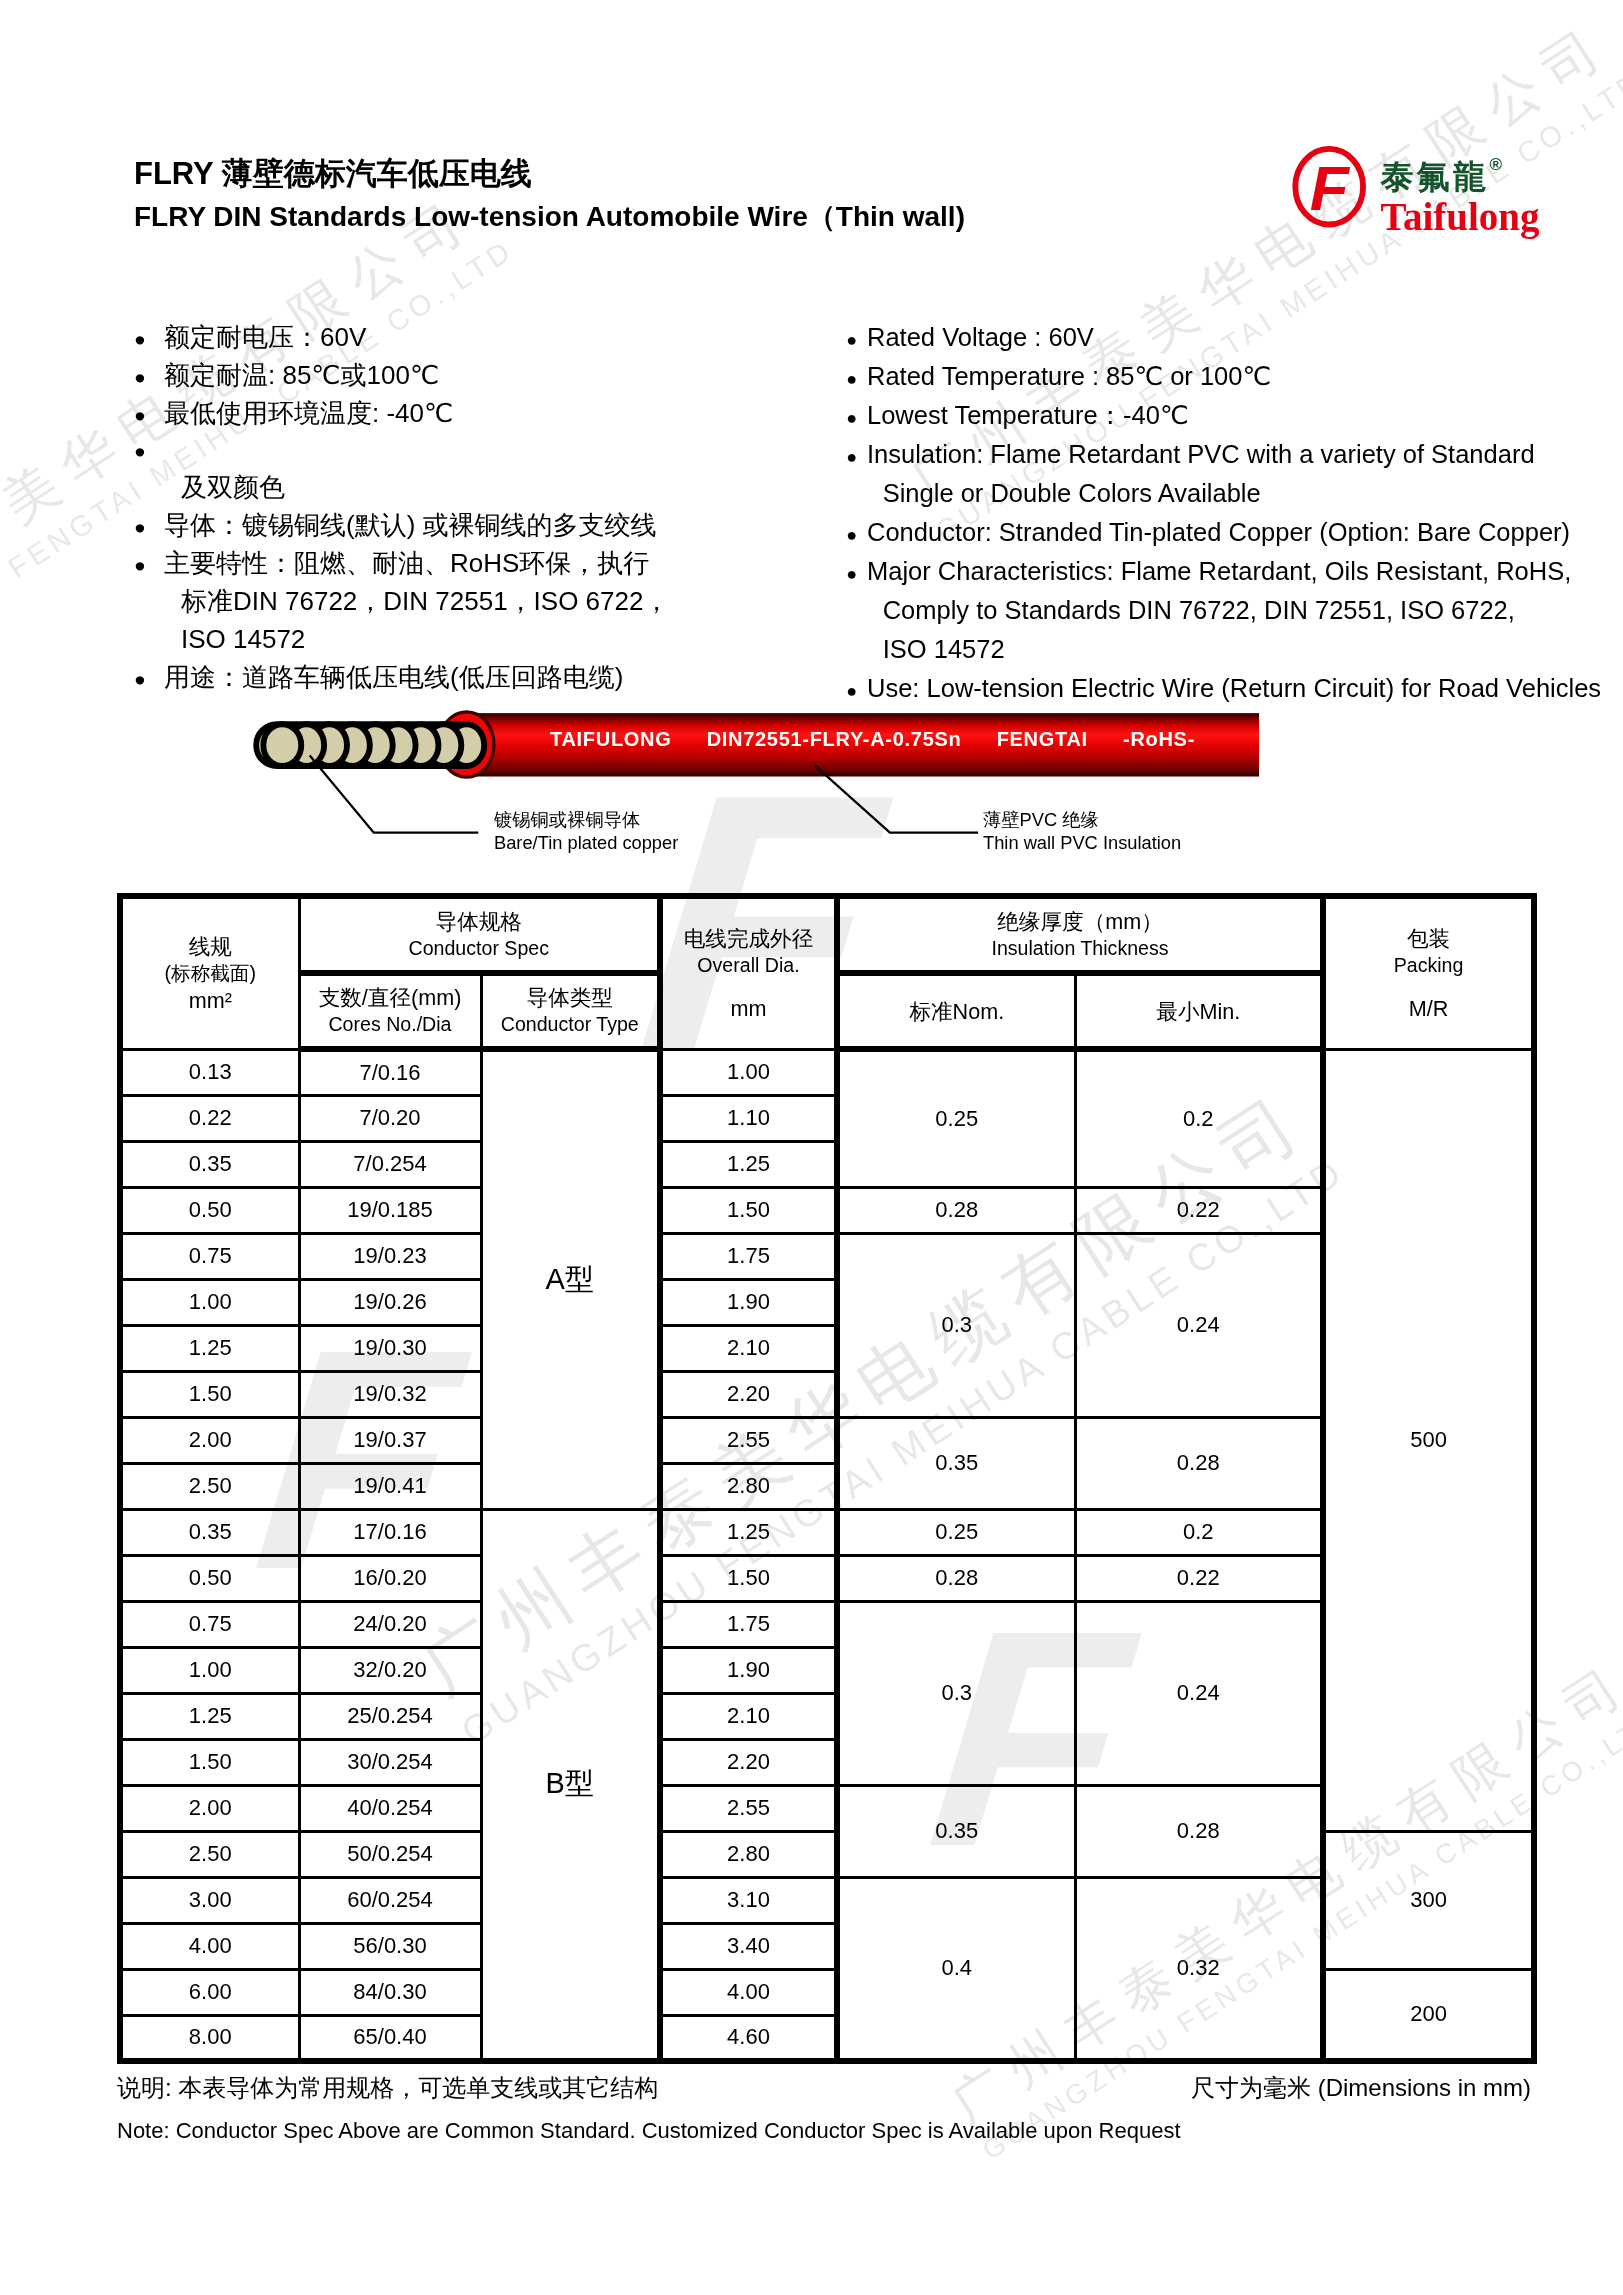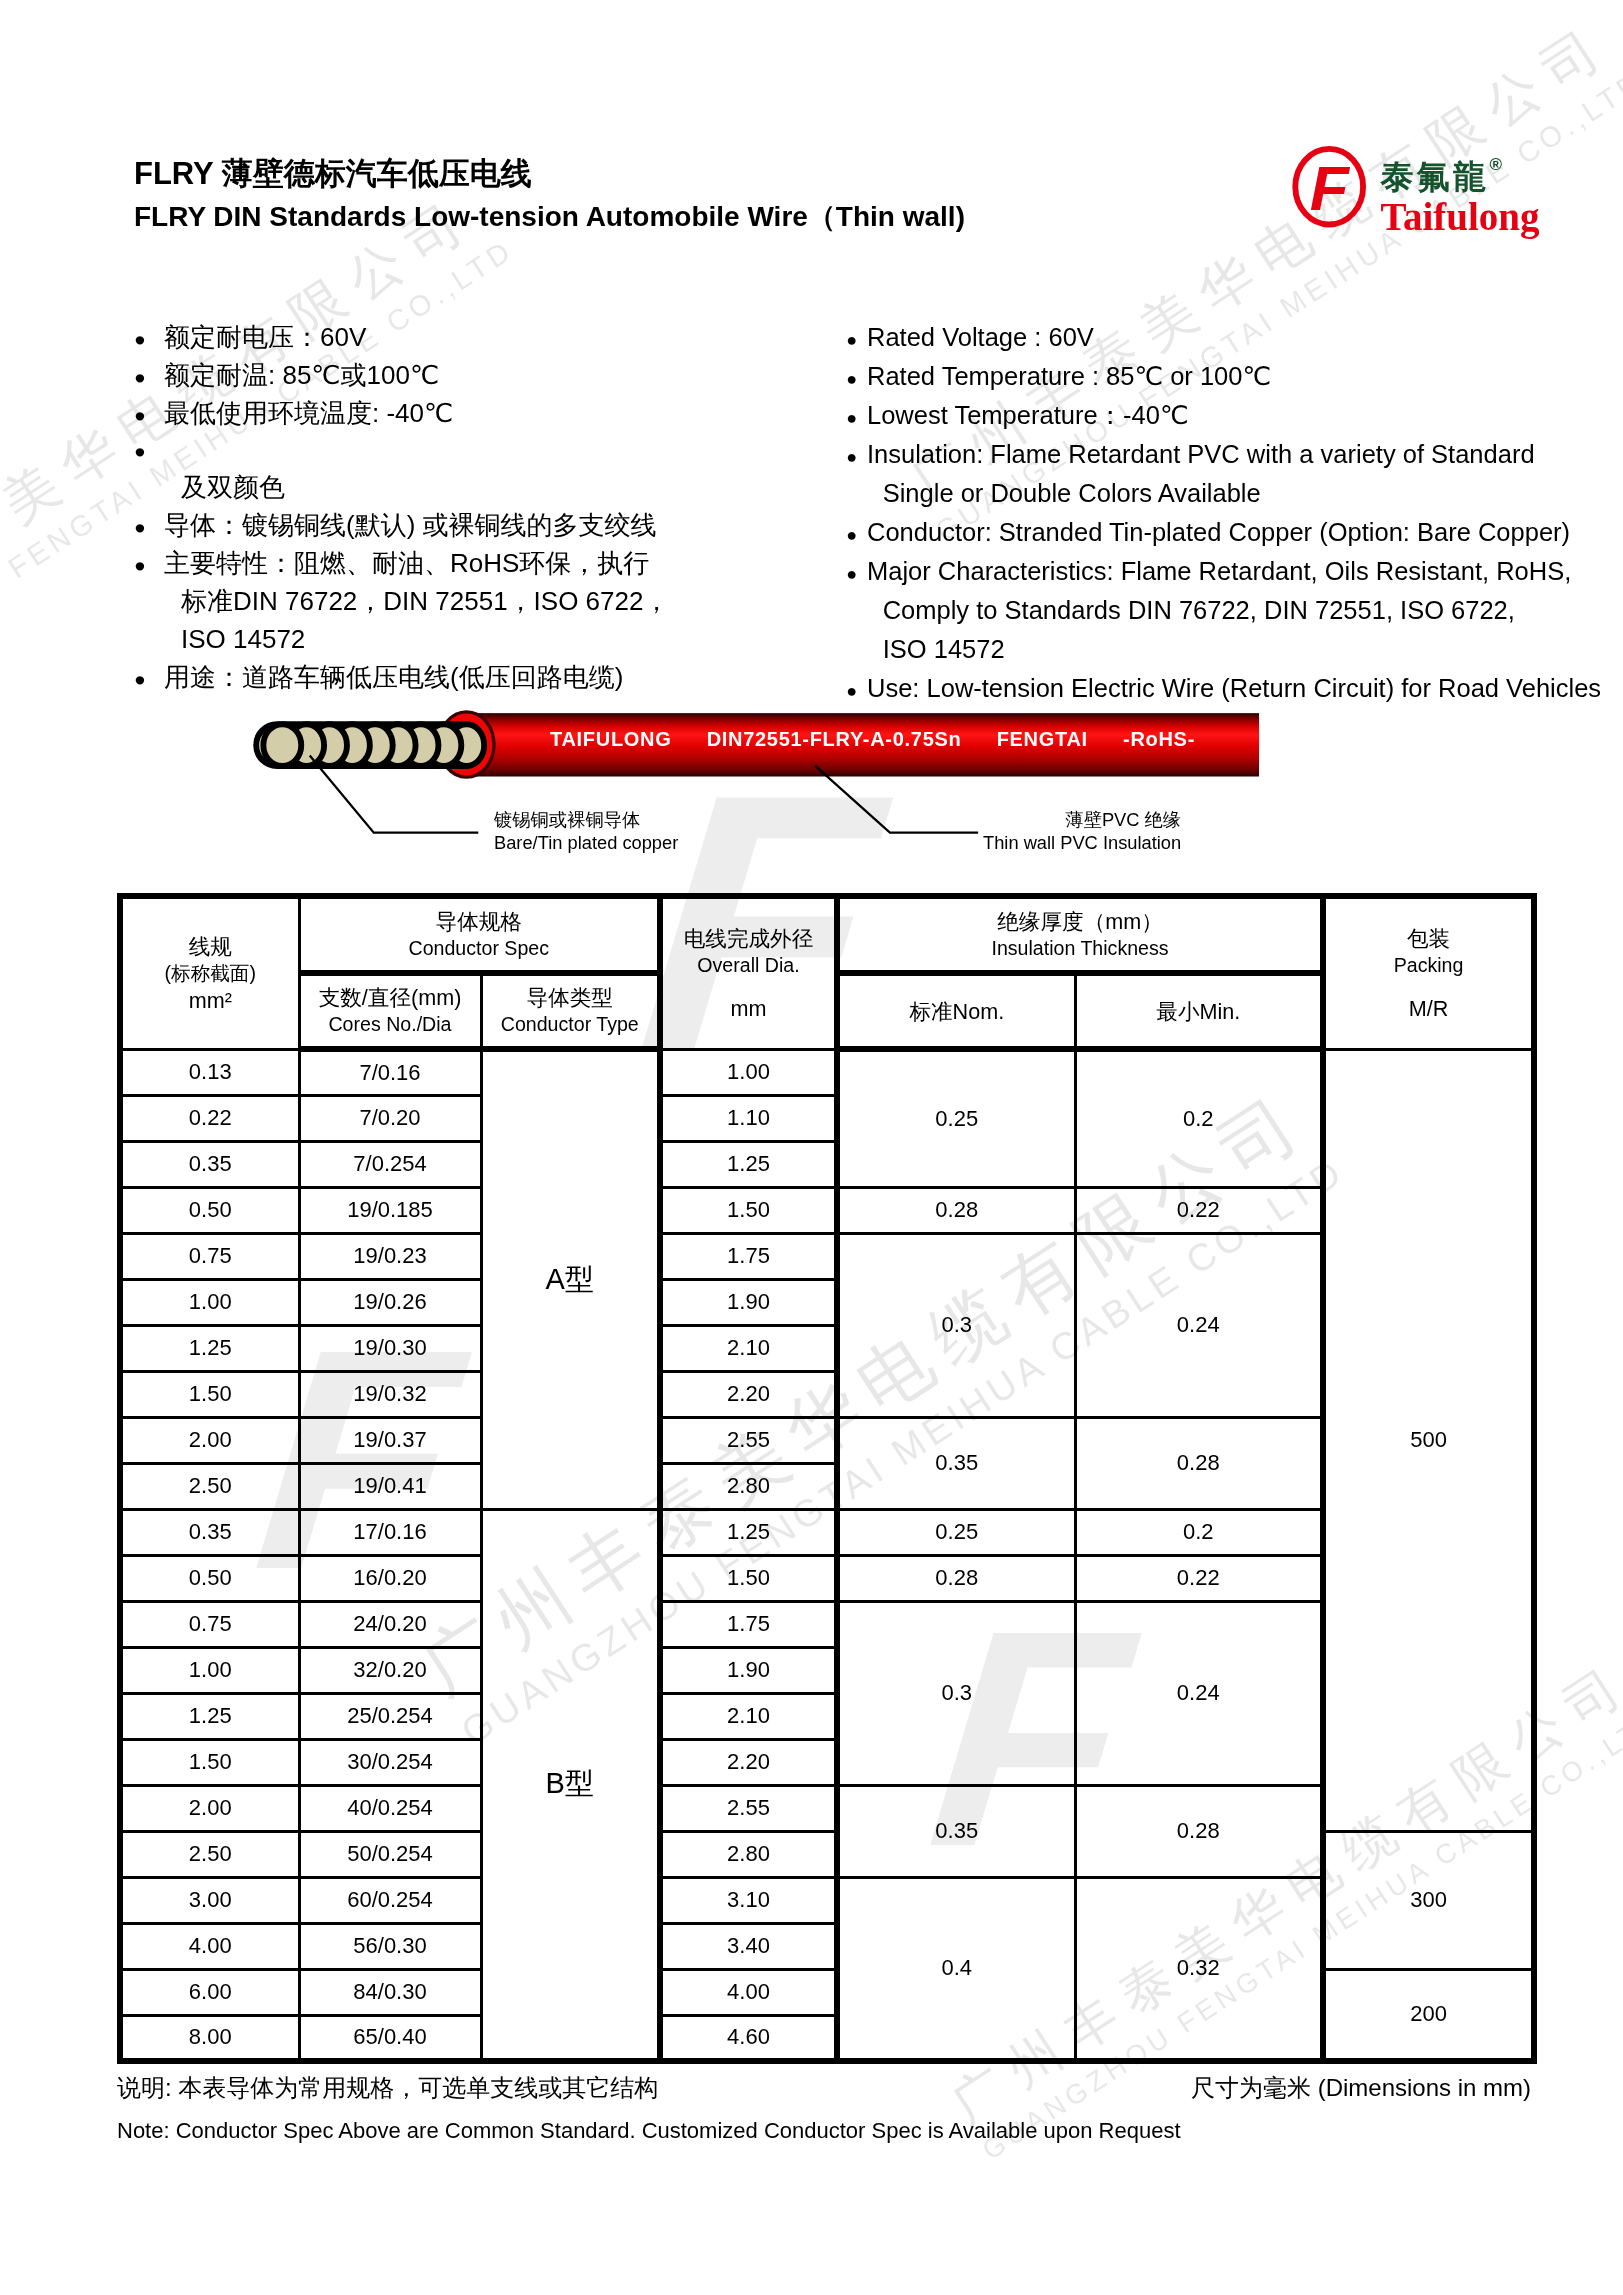--- a/index.html
+++ b/index.html
@@ -46,21 +46,21 @@
   .fline.cont .bullet{visibility:hidden;}
   .feat-cn .fline.cont{padding-left:17px;}
   .feat-en .fline.cont{padding-left:15.7px;}
 
   
   .wirefig{position:absolute;left:0;top:687px;width:1623px;height:196px;z-index:1;}
   .marking{position:absolute;left:550px;top:728px;width:645px;display:flex;justify-content:space-between;
            color:#fff;font-weight:bold;font-size:20px;letter-spacing:0.7px;z-index:2;white-space:nowrap;}
   .wlabel{position:absolute;z-index:2;font-size:18.3px;line-height:23px;white-space:nowrap;}
   .wlabel1{left:486px;top:808px;margin-left:8px;}
-  .wlabel2{left:983px;top:808px;text-align:right;}
+  .wlabel2{left:983px;top:808px;}
 
   
   .spec{position:absolute;left:117px;top:893px;z-index:1;}
   table.grid{border-collapse:collapse;table-layout:fixed;width:1414px;border:6.5px solid #000;background:transparent;}
   .grid th,.grid td{border:3.9px solid #000;text-align:center;vertical-align:middle;padding:0;font-weight:normal;}
   .grid .bl{border-left-width:6.5px;}
   .grid .gb{border-bottom-width:6.5px;}
   .grid thead tr.hr1{height:77px;}
   .grid thead tr.hr2{height:76px;}
   .grid thead tr.hr2 th{border-bottom-width:6.5px;}

